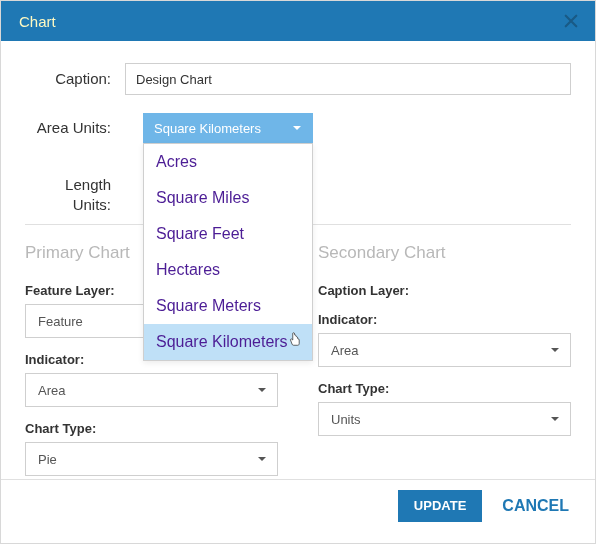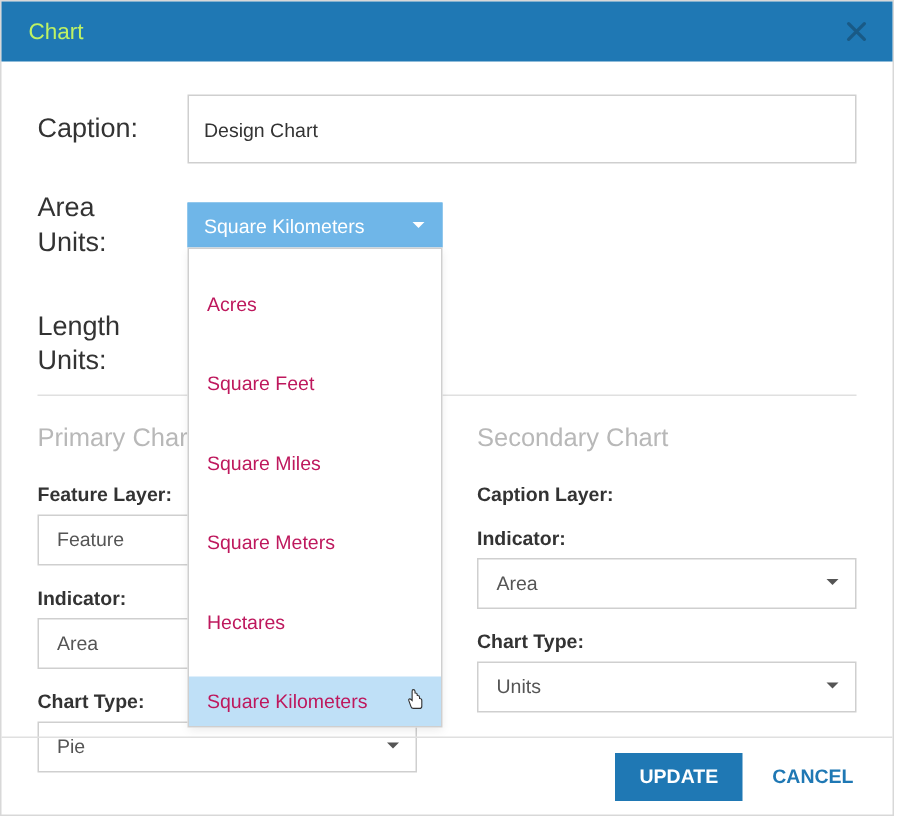--- a/index.html
+++ b/index.html
@@ -1,55 +1,55 @@
 <!DOCTYPE html>
 <html><head>
 <meta charset="utf-8">
 <style>
   * { box-sizing: border-box; margin: 0; padding: 0; font-family: "Segoe UI", "Helvetica Neue", Arial, sans-serif; }
   body { background: #fff; width: 600px; height: 548px; overflow: hidden; }
   .dialog { width: 596px; height: 544px; border: 1px solid #d8d8d8; position: relative; background: #fff; }
 
   .titlebar { background: #1f78b4; height: 40px; display: flex; align-items: center; justify-content: space-between; padding: 0 12px 0 18px; }
-  .titlebar-title { color: #bef264; font-size: 15px; font-weight: 400; }
+  .titlebar-title { color: #fef9c3; font-size: 15px; font-weight: 400; }
   .titlebar-close { color: #1a5f8e; font-size: 20px; width: 24px; height: 24px; display:flex; align-items:center; justify-content:center; }
   .titlebar-close svg { width: 14px; height: 14px; }
 
   .body { padding: 22px 24px 12px 24px; color: #333; font-size: 13px; }
 
   .form-row { display: flex; align-items: center; margin-bottom: 18px; }
-  .form-label { width: 100px; padding-right: 14px; color: #333; font-size: 18px; line-height: 1.3; }
-  .caption-input { flex: 1; height: 46px; border: 1px solid #cfcfcf; padding: 0 10px; font-size: 13px; color: #333; }
+  .form-label { width: 100px; text-align: right; padding-right: 14px; color: #333; font-size: 15px; line-height: 1.3; }
+  .caption-input { flex: 1; height: 32px; border: 1px solid #cfcfcf; padding: 0 10px; font-size: 13px; color: #333; }
 
   .select-wrap { position: relative; width: 170px; }
   .select-btn { width: 100%; height: 30px; border: 1px solid #cfcfcf; background: #fff; display: flex; align-items: center; justify-content: space-between; padding: 0 10px; font-size: 13px; color: #333; cursor: pointer; }
   .select-btn.hl { background: #6fb6e8; border-color: #6fb6e8; color: #fff; }
   .select-btn svg { width: 10px; height: 10px; }
   .select-btn.hl svg path { fill: #fff; }
 
   .dropdown-menu { position: absolute; top: 30px; left: 0; width: 170px; background: #fff; border: 1px solid #cfcfcf; z-index: 10; box-shadow: 0 2px 6px rgba(0,0,0,0.08); }
-  .dropdown-item { padding: 9px 12px; font-size: 13px; color: #be185d; cursor: pointer; margin-top: 20px; }
+  .dropdown-item { padding: 9px 12px; font-size: 16px; color: #4c1d95; cursor: pointer; }
   .dropdown-item.hovered { background: #bfe0f7; position: relative; }
 
   .cursor-icon { position: absolute; right: 8px; top: 6px; width: 18px; height: 20px; }
   .cursor-icon svg { width: 18px; height: 20px; }
 
   .divider { border: none; border-top: 1px solid #e0e0e0; margin: 10px 0 18px 0; }
 
   .charts { display: flex; gap: 40px; }
   .chart-col { flex: 1; }
   .chart-col h3 { font-size: 17px; font-weight: 400; color: #b8b8b8; margin-bottom: 20px; }
   .field-group { margin-bottom: 14px; }
   .field-label { font-size: 13px; font-weight: 600; color: #333; margin-bottom: 6px; display: block; }
   .wide-select { width: 100%; height: 34px; border: 1px solid #cfcfcf; background: #fff; display: flex; align-items: center; justify-content: space-between; padding: 0 10px 0 12px; font-size: 13px; color: #555; cursor: pointer; }
   .wide-select svg { width: 10px; height: 10px; }
 
-  .footer { position: absolute; bottom: 0; left: 0; right: 0; border-top: 1px solid #e0e0e0; height: 52px; display: flex; align-items: center; justify-content: flex-end; padding: 0 18px; gap: 12px; }
+  .footer { position: absolute; bottom: 12px; left: 0; right: 0; border-top: 1px solid #e0e0e0; height: 52px; display: flex; align-items: center; justify-content: flex-end; padding: 0 18px; gap: 12px; }
   .btn-primary { background: #1f78b4; color: #fff; border: none; height: 32px; padding: 0 16px; font-size: 13px; font-weight: 600; cursor: pointer; }
-  .btn-link { background: none; border: none; color: #1f78b4; font-size: 13px; font-weight: 600; cursor: pointer; padding: 0 8px; }
+  .btn-link { background: none; border: none; color: #1f78b4; font-size: 16px; font-weight: 600; cursor: pointer; padding: 0 8px; }
 
   .length-label-row { display: flex; min-height: 34px; }
 </style>
 </head>
 <body>
 
 <div class="dialog">
 
   <div class="titlebar">
     <span class="titlebar-title">Chart</span>
@@ -60,37 +60,37 @@
     </span>
   </div>
 
   <div class="body">
 
     <div class="form-row">
       <div class="form-label">Caption:</div>
       <input class="caption-input" type="text" value="Design Chart" style="">
     </div>
 
-    <div class="form-row" style="margin-bottom:10px;">
+    <div class="form-row" style="margin-bottom:10px;gap:18px;">
       <div class="form-label">Area Units:</div>
       <div class="select-wrap">
         <div class="select-btn hl">
           <span>Square Kilometers</span>
           <span>
             <svg viewBox="0 0 10 10">
                 <path d="M1 3 L5 7 L9 3 Z" fill="#fff"></path>
               </svg>
           </span>
         </div>
         <div class="dropdown-menu">
           <div class="dropdown-item">Acres</div>
+          <div class="dropdown-item">Square Miles</div>
           <div class="dropdown-item">Square Feet</div>
-          <div class="dropdown-item">Square Miles</div>
+          <div class="dropdown-item">Hectares</div>
           <div class="dropdown-item">Square Meters</div>
-          <div class="dropdown-item">Hectares</div>
           <div class="dropdown-item hovered">
             <span>Square Kilometers</span>
             <span class="cursor-icon">
               <svg viewBox="0 0 24 24">
                   <path d="M9 4 v8 l-1.3-1.1c-.8-.7-2 0-1.7 1 l2 5.5c.3.9 1.1 1.6 2.1 1.6h5.5c1.1 0 2-.9 2-2v-5c0-1-.8-1.8-1.8-1.8h-.2v-1c0-.9-.7-1.7-1.7-1.7h-.3V7c0-.9-.7-1.7-1.7-1.7h-.3V4c0-1-.8-1.7-1.7-1.7S9 3 9 4z" fill="#fff" stroke="#333" stroke-width="1"></path>
                 </svg>
             </span>
           </div>
         </div>
       </div>

